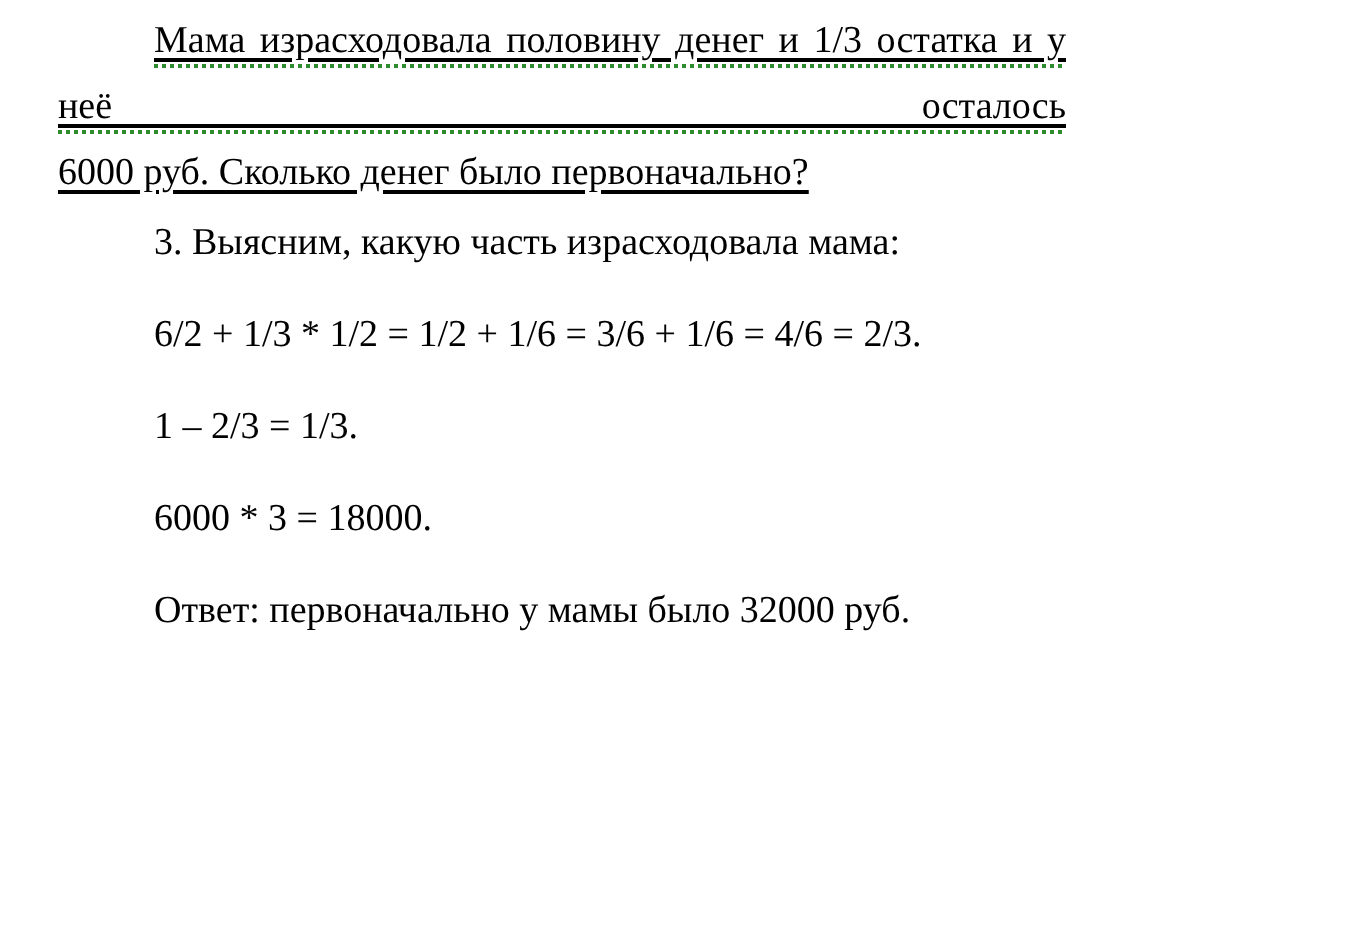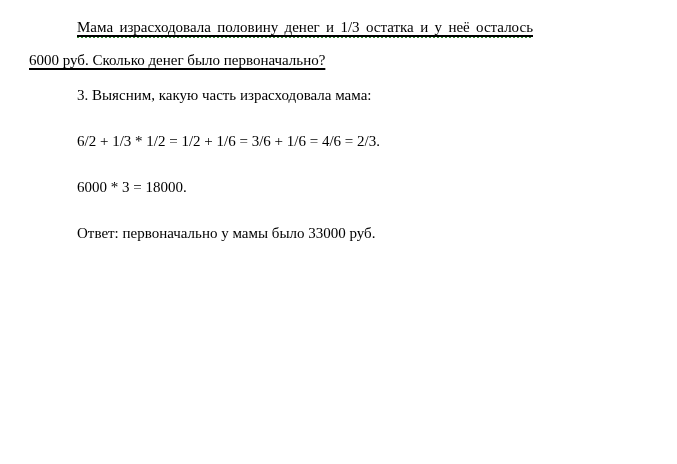--- a/index.html
+++ b/index.html
@@ -9,23 +9,23 @@
   body {
     width: 677px;
     height: 464px;
     background: #ffffff;
     overflow: hidden;
   }
   .page {
     box-sizing: border-box;
     width: 562px;
     height: 464px;
-    padding: 11px 29px 0 29px;
+    padding: 4px 29px 0 29px;
     font-family: "Liberation Serif", "DejaVu Serif", serif;
-    font-size: 15px;
+    font-size: 19px;
     line-height: 33px;
     color: #000000;
     background: #ffffff;
   }
   .heading-line {
     margin: 0;
   }
   .heading-line.first {
     text-indent: 48px;
     text-align: justify;
@@ -70,19 +70,20 @@
 
   <div class="heading-line second">
     <span class="underlined">6000 руб. Сколько денег было первоначально?</span>
   </div>
 
   <p class="para">3. Выясним, какую часть израсходовала мама:</p>
 
   <p class="para">6/2 + 1/3 * 1/2 = 1/2 + 1/6 = 3/6 + 1/6 = 4/6 = 2/3.</p>
 
 
+  <p class="para">1 – 2/3 = 1/3.</p>
 
 
   <p class="para">6000 * 3 = 18000.</p>
 
-  <p class="para">Ответ: первоначально у мамы было 33000 руб.</p>
+  <p class="para">Ответ: первоначально у мамы было 32000 руб.</p>
 
 </div>
 
 </body></html>

